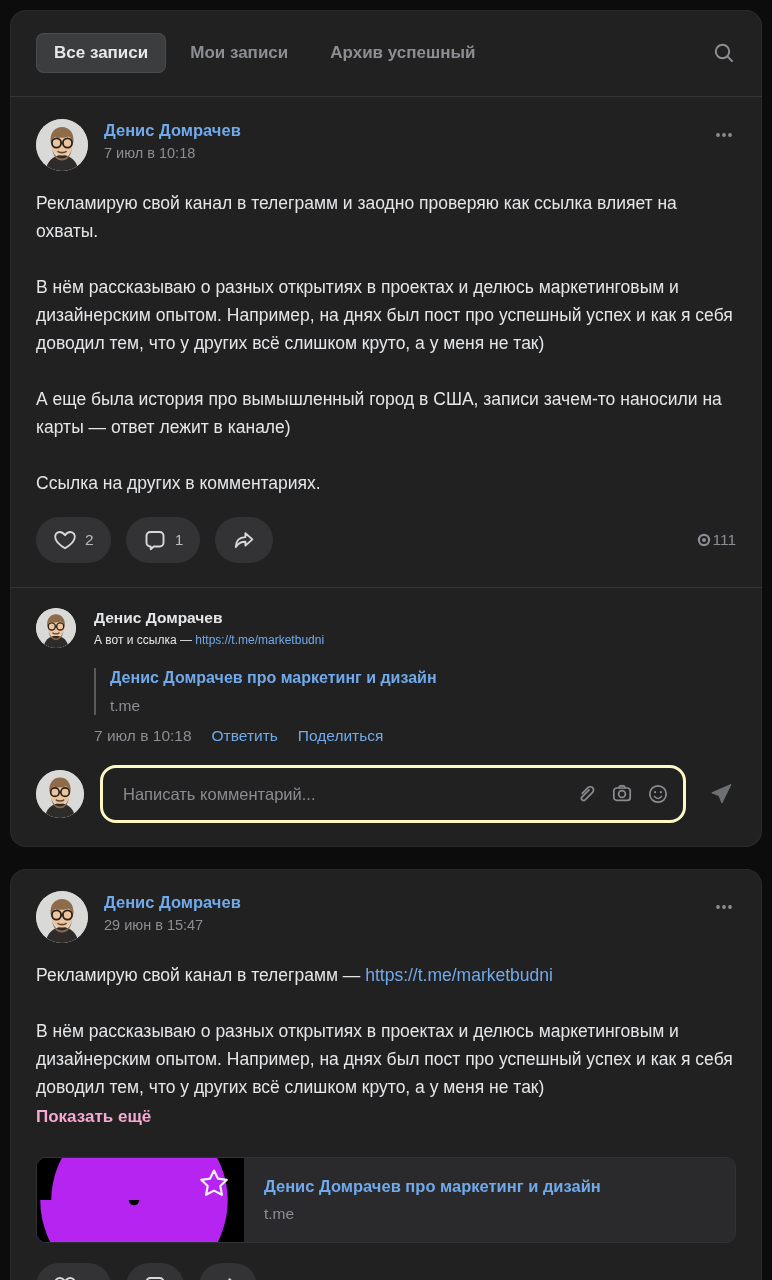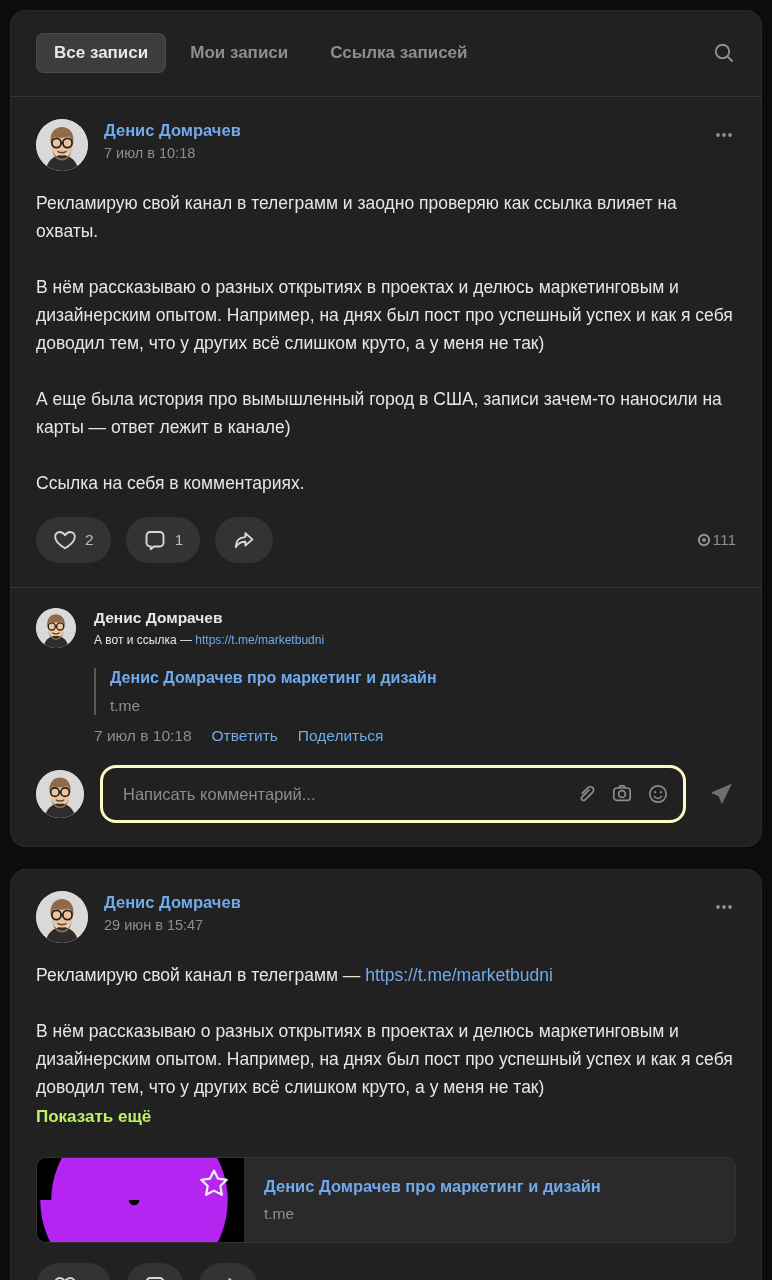--- a/index.html
+++ b/index.html
@@ -31,21 +31,21 @@
   .avatar.small{width:40px;height:40px;}
   .avatar.mid{width:48px;height:48px;}
   .head-txt{margin-left:16px;flex:1;}
   .author{color:#71aaeb;font-weight:700;font-size:16.5px;line-height:22px;cursor:pointer;}
   .date{color:#8c8e94;font-size:14.5px;margin-top:4px;}
   .dots{color:#8c8e94;cursor:pointer;padding:6px 2px;}
   .post-text{font-size:17.5px;line-height:28px;color:#e4e6e8;margin-top:18px;}
   .post-text p{margin:16px 0 28px 0;}
   .post-text p.tight{margin-bottom:0;}
   a.link{color:#71aaeb;text-decoration:none;cursor:pointer;}
-  .show-more{color:#bef264;font-weight:600;font-size:17px;margin-top:2px;display:inline-block;cursor:pointer;}
+  .show-more{color:#f9a8d4;font-weight:600;font-size:17px;margin-top:2px;display:inline-block;cursor:pointer;}
   
   .actions{display:flex;align-items:center;gap:15px;margin:20px 0 0 0;padding-bottom:24px;}
   .pill{display:flex;align-items:center;gap:8px;background:#333335;border-radius:23px;height:46px;padding:0 17px;color:#d6d8da;cursor:pointer;}
   .pill .cnt{font-size:15.5px;color:#b9bbbe;}
   .views{margin-left:auto;display:flex;align-items:center;color:#8c8e94;font-size:15.5px;}
   
   .comments{padding:20px 26px 24px 26px;}
   .comment{display:flex;align-items:flex-start;}
   .c-body{margin-left:18px;flex:1;min-width:0;}
   .c-author{font-weight:700;font-size:15.5px;color:#e4e6e8;line-height:20px;cursor:pointer;}
@@ -130,21 +130,21 @@
         <path d="M18 4.6l3.9 8 8.9 1.2-6.5 6.2 1.6 8.8-7.9-4.2-7.9 4.2 1.6-8.8-6.5-6.2 8.9-1.2z" fill="none" stroke="#f0f0f0" stroke-width="2.2" stroke-linejoin="round"></path>
       </g>
   </defs>
 </svg>
 
 <div class="card card1">
 
   <div class="tabbar">
     <div class="tab active">Все записи</div>
     <div class="tab">Мои записи</div>
-    <div class="tab">Ссылка записей</div>
+    <div class="tab">Архив успешный</div>
     <div class="spacer"></div>
     <span class="icon search-btn">
         <svg width="24" height="24" viewBox="0 0 24 24">
           <use href="#i-search"></use>
         </svg>
       </span>
   </div>
 
   <div class="divider"></div>
 
@@ -161,21 +161,21 @@
           <svg width="20" height="20" viewBox="0 0 20 20">
             <use href="#i-dots"></use>
           </svg>
         </span>
     </div>
 
     <div class="post-text">
       <p>Рекламирую свой канал в телеграмм и заодно проверяю как ссылка влияет на охваты.</p>
       <p>В нём рассказываю о разных открытиях в проектах и делюсь маркетинговым и дизайнерским опытом. Например, на днях был пост про успешный успех и как я себя доводил тем, что у других всё слишком круто, а у меня не так)</p>
       <p>А еще была история про вымышленный город в США, записи зачем-то наносили на карты — ответ лежит в канале)</p>
-      <p class="tight">Ссылка на себя в комментариях.</p>
+      <p class="tight">Ссылка на других в комментариях.</p>
     </div>
 
     <div class="actions">
       <div class="pill">
         <span class="icon">
             <svg width="24" height="24" viewBox="0 0 24 24">
               <use href="#i-heart"></use>
             </svg>
           </span>
         <span class="cnt">2</span>

